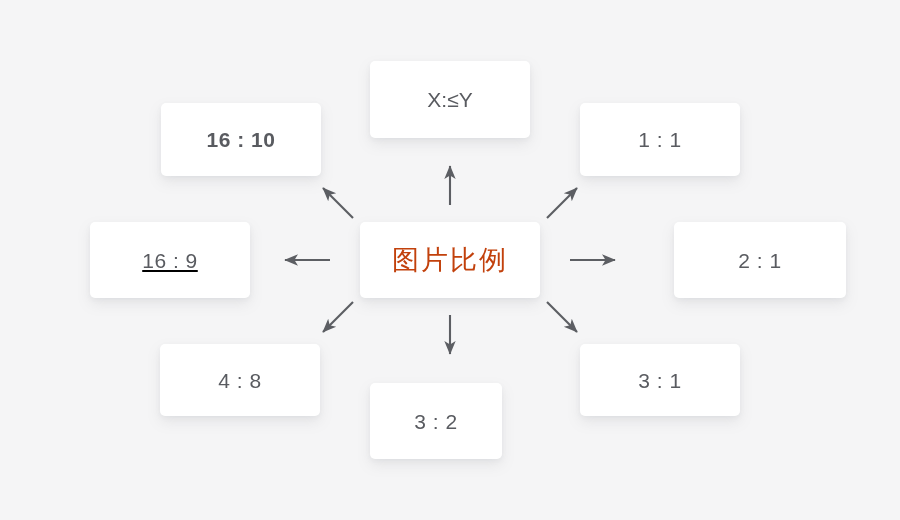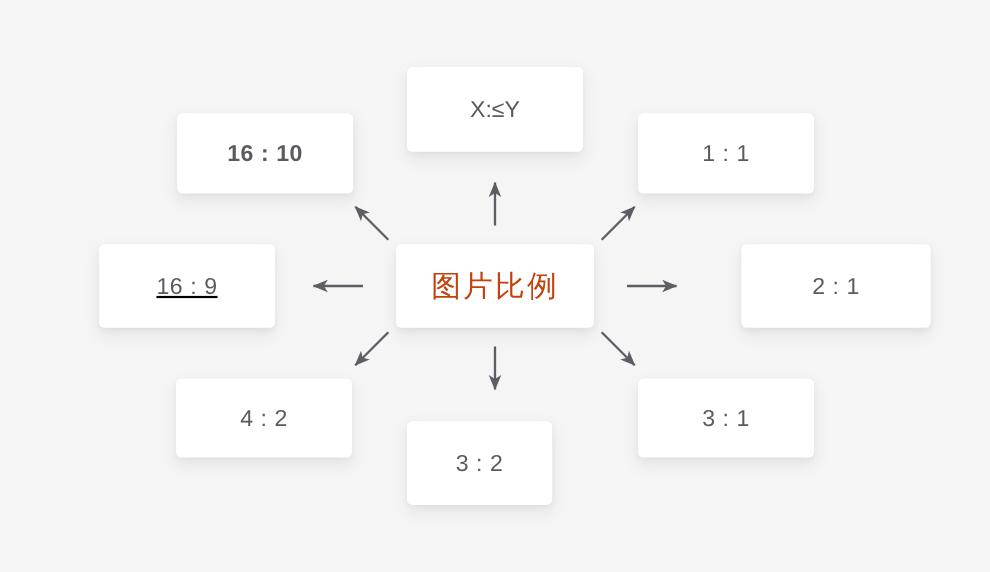--- a/index.html
+++ b/index.html
@@ -93,21 +93,21 @@
       <div class="node" style="left: 580px; top: 103px; width: 160px; height: 73px;">
         <span class="node-label">1 : 1</span>
       </div>
       <div class="node" style="left: 90px; top: 222px; width: 160px; height: 76px; text-decoration: underline;">
         <span class="node-label">16 : 9</span>
       </div>
       <div class="node" style="left: 674px; top: 222px; width: 172px; height: 76px;">
         <span class="node-label">2 : 1</span>
       </div>
       <div class="node" style="left: 160px; top: 344px; width: 160px; height: 72px;">
-        <span class="node-label">4 : 2</span>
+        <span class="node-label">4 : 8</span>
       </div>
       <div class="node" style="left: 370px; top: 383px; width: 132px; height: 76px;">
         <span class="node-label">3 : 2</span>
       </div>
       <div class="node" style="left: 580px; top: 344px; width: 160px; height: 72px;">
         <span class="node-label">3 : 1</span>
       </div>
     </div>
 
 </div>

